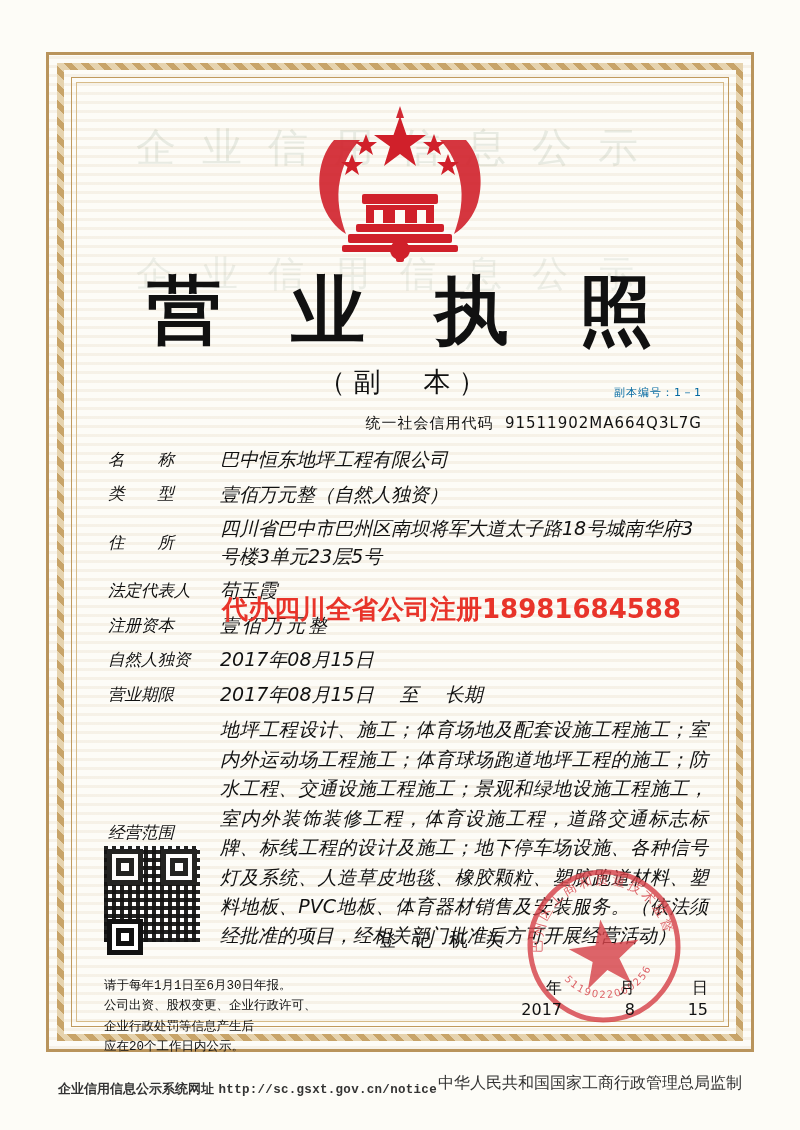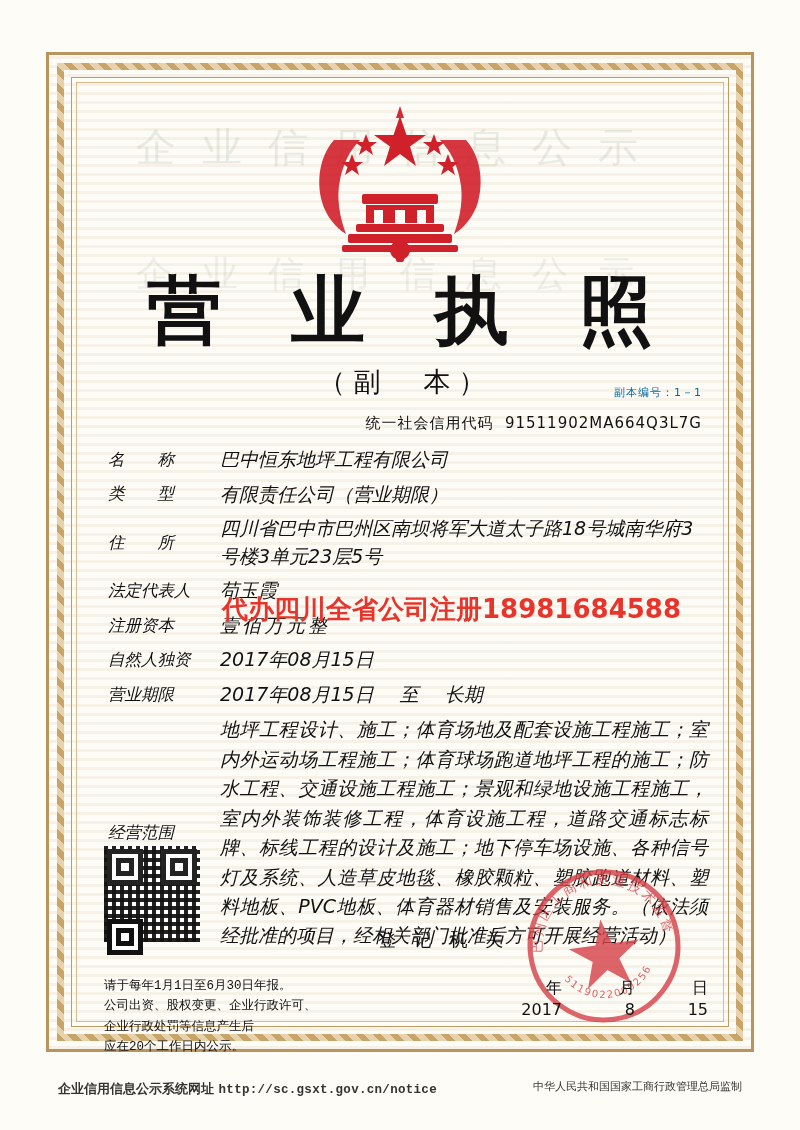--- a/index.html
+++ b/index.html
@@ -296,21 +296,21 @@
   }
   .footer-left .url {
     font-family: "Liberation Mono", "DejaVu Sans Mono", monospace;
     font-size: 12.5px;
     letter-spacing: 0.3px;
   }
   .footer-right {
     position: absolute;
     right: 58px;
     bottom: 36px;
-    font-size: 11px;
+    font-size: 16px;
     color: #333;
     font-family: Liberation Sans, sans-serif;
     text-align: center;
   }
 </style>
 </head>
 <body>
 
 <div class="page">
 
@@ -369,21 +369,21 @@
 
   <div class="fields">
 
     <div class="field-row">
       <div class="field-label">名　　称</div>
       <div class="field-value">巴中恒东地坪工程有限公司</div>
     </div>
 
     <div class="field-row">
       <div class="field-label">类　　型</div>
-      <div class="field-value">有限责任公司（营业期限）</div>
+      <div class="field-value">壹佰万元整（自然人独资）</div>
     </div>
 
     <div class="field-row">
       <div class="field-label">住　　所</div>
       <div class="field-value">四川省巴中市巴州区南坝将军大道太子路18号城南华府3号楼3单元23层5号</div>
     </div>
 
     <div class="field-row">
       <div class="field-label">法定代表人</div>
       <div class="field-value">苟玉霞</div>

